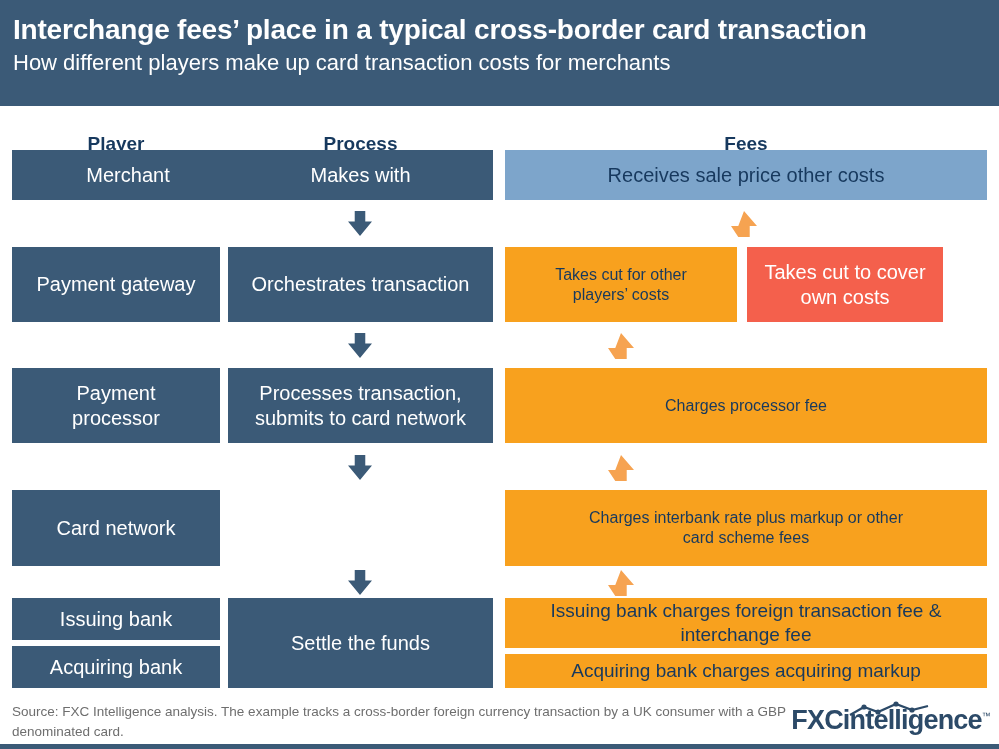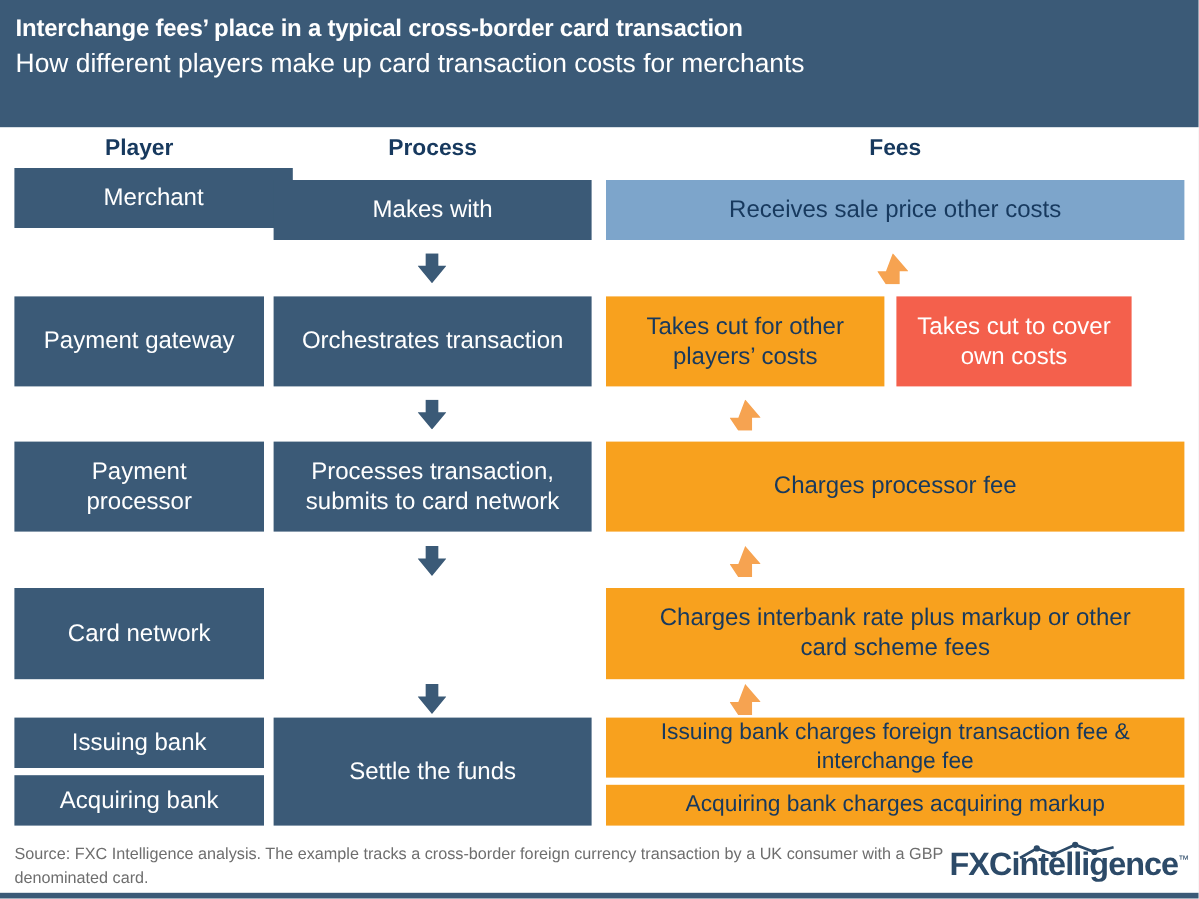--- a/index.html
+++ b/index.html
@@ -13,31 +13,31 @@
     --logo-navy:#2C4A68;
   }
   html,body{margin:0;padding:0;background:#e8e8e8;}
   .canvas{
     position:relative;width:999px;height:749px;background:#ffffff;
     font-family:"Liberation Sans",sans-serif;overflow:hidden;margin:0 auto;
   }
   .abs{position:absolute;}
   
   .header{left:0;top:0;width:999px;height:106px;background:var(--slate);color:#fff;box-sizing:border-box;padding:12px 14px 0 13px;}
-  .title{font-size:20px;font-weight:bold;line-height:1.25;letter-spacing:-0.2px;}
+  .title{font-size:28px;font-weight:bold;line-height:1.25;letter-spacing:-0.2px;}
   .subtitle{font-size:22px;font-weight:normal;line-height:1.3;margin-top:2px;}
   
-  .colhead{top:112px;height:24px;display:flex;align-items:center;justify-content:center;
+  .colhead{top:132px;height:24px;display:flex;align-items:center;justify-content:center;
     color:var(--navy-text);font-size:19px;font-weight:bold;}
   
   .box{display:flex;align-items:center;justify-content:center;text-align:center;box-sizing:border-box;padding:2px 8px;}
   .box .txt{white-space:pre-line;line-height:1.25;}
   .slate{background:var(--slate);color:#fff;font-size:20px;}
   .lblue{background:var(--light-blue);color:var(--navy-text);font-size:20px;}
-  .orange{background:var(--orange);color:var(--navy-text);font-size:20px;}
+  .orange{background:var(--orange);color:var(--navy-text);font-size:16px;}
   .red{background:var(--red);color:#fff;font-size:20px;}
   .small{font-size:19px;}
   
   .arrow-down{width:24px;height:25px;background:var(--slate);
     clip-path:polygon(28% 0,72% 0,72% 42%,100% 42%,50% 100%,0 42%,28% 42%);}
   .arrow-up{width:26px;height:26px;background:var(--arrow-orange);
     clip-path:polygon(50% 0,100% 58%,72% 58%,72% 100%,28% 100%,0 58%,28% 58%);}
   
   .source{left:12px;top:702px;width:798px;font-size:13.5px;line-height:1.5;color:var(--footer-gray);}
   .logo{top:707px;right:9px;color:var(--logo-navy);font-weight:bold;font-size:27px;letter-spacing:-0.8px;line-height:1;}
@@ -52,21 +52,21 @@
 
   <div class="abs header">
     <div class="title">Interchange fees’ place in a typical cross-border card transaction</div>
     <div class="subtitle">How different players make up card transaction costs for merchants</div>
   </div>
 
   <div class="abs colhead" style="left:12px;width:208px;">Player</div>
   <div class="abs colhead" style="left:228px;width:265px;">Process</div>
   <div class="abs colhead" style="left:505px;width:482px;text-align:right;">Fees</div>
 
-  <div class="abs box slate" style="left:12px;top:140px;width:232px;height:50px;text-align:center;">
+  <div class="abs box slate" style="left:12px;top:150px;width:232px;height:50px;text-align:center;">
     <span class="txt">Merchant</span>
   </div>
   <div class="abs box slate" style="left:228px;top:150px;width:265px;height:50px;">
     <span class="txt">Makes with</span>
   </div>
   <div class="abs box lblue" style="left:505px;top:150px;width:482px;height:50px;">
     <span class="txt">Receives sale price other costs</span>
   </div>
 
   <div class="abs arrow-down" style="left:348px;top:211px;"></div>

